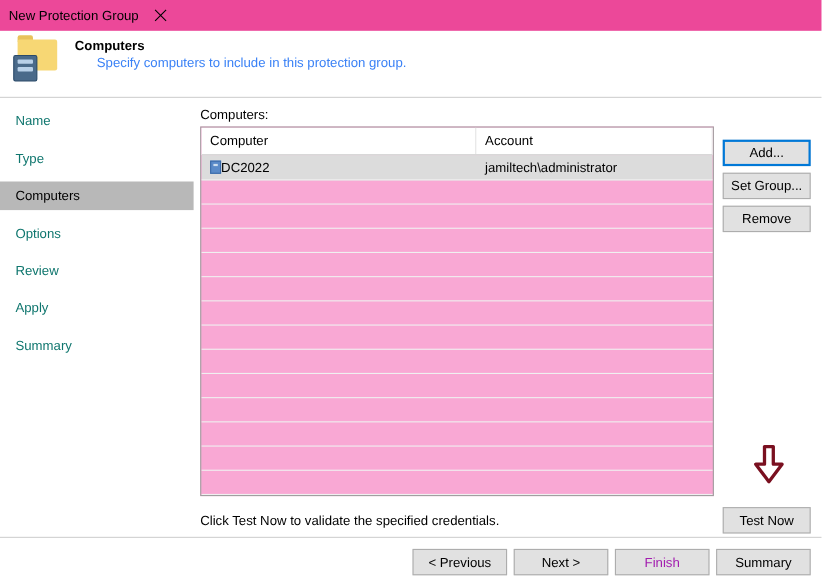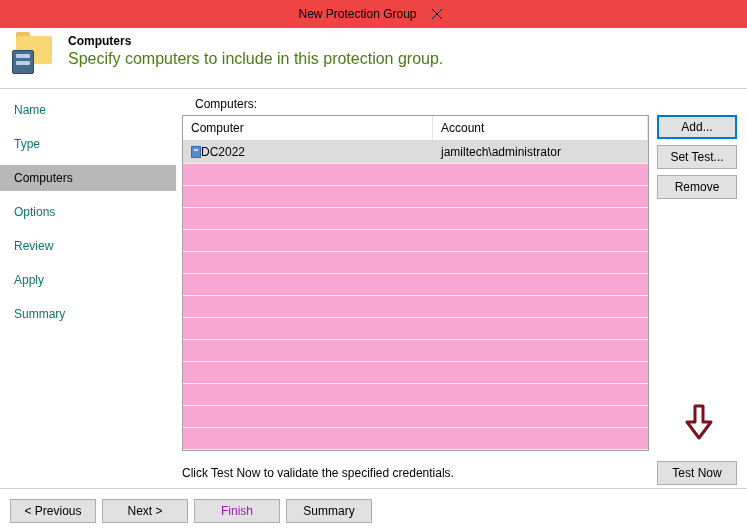--- a/index.html
+++ b/index.html
@@ -10,23 +10,23 @@
       color: #000;
       width: 747px;
       height: 532px;
       overflow: hidden;
       position: relative;
     }
     .titlebar {
       height: 28px;
       display: flex;
       align-items: center;
-      justify-content: center;
+      justify-content: flex-start;
       padding: 0 0 0 8px;
-      background: #ef4444;
+      background: #ec4899;
     }
     .titlebar-title { font-size: 12px; color: #000; }
     .close-btn {
       width: 40px;
       height: 28px;
       display: flex;
       align-items: center;
       justify-content: center;
       font-size: 14px;
       cursor: pointer;
@@ -69,21 +69,21 @@
       content: "";
       position: absolute;
       left: 3px; right: 3px;
       height: 4px;
       background: #b8d0e8;
       border-radius: 1px;
     }
     .server-front::before { top: 3px; }
     .server-front::after { top: 10px; }
     .header-text h2 { font-size: 12px; font-weight: bold; margin-bottom: 2px; }
-    .header-text p { font-size: 16px; color: #4d7c0f; }
+    .header-text p { font-size: 12px; color: #3b82f6; margin-left: 20px; }
     .divider { height: 1px; background: #d0d0d0; margin: 0; }
     .body-area {
       display: flex;
       height: calc(100% - 28px - 60px - 1px - 44px);
     }
     .sidebar {
       width: 176px;
       padding: 8px 0;
       flex-shrink: 0;
     }
@@ -98,21 +98,21 @@
       background: #b8b8b8;
       color: #000;
     }
     .content {
       flex: 1;
       padding: 8px 10px 8px 6px;
       display: flex;
       flex-direction: column;
       position: relative;
     }
-    .content-label { font-size: 12px; margin-bottom: 4px; margin-left: 13px; }
+    .content-label { font-size: 12px; margin-bottom: 4px; }
     .table-row-area {
       display: flex;
       gap: 8px;
       flex: 1;
     }
     .table-wrap {
       flex: 1;
       border: 1px solid #a0a0a0;
       background: #f9a8d4;
       overflow: hidden;
@@ -161,20 +161,21 @@
       position: absolute;
       left: 2px; top: 2px; right: 2px;
       height: 2px;
       background: #cde;
     }
     .side-buttons {
       width: 80px;
       display: flex;
       flex-direction: column;
       gap: 6px;
+      margin-top: 12px;
     }
     .win-btn {
       background: #e1e1e1;
       border: 1px solid #adadad;
       padding: 4px 6px;
       font-size: 12px;
       text-align: center;
       cursor: pointer;
       font-family: inherit;
     }
@@ -192,20 +193,21 @@
       position: absolute;
       right: 34px;
       bottom: 48px;
       pointer-events: none;
     }
     .footer {
       height: 44px;
       border-top: 1px solid #d0d0d0;
       display: flex;
       align-items: center;
+      justify-content: flex-end;
       gap: 6px;
       padding: 0 10px;
       background: #fff;
     }
     .footer .win-btn { width: 86px; }
   </style>
 </head>
 <body>
 
 <div class="titlebar">
@@ -309,21 +311,21 @@
             </div>
           <div class="grid-row">
               <div class="cell col-computer empty-row"></div>
               <div class="cell col-account"></div>
             </div>
         </div>
       </div>
 
       <div class="side-buttons">
         <button class="win-btn primary">Add...</button>
-        <button class="win-btn">Set Test...</button>
+        <button class="win-btn">Set Group...</button>
         <button class="win-btn">Remove</button>
       </div>
     </div>
 
     <svg class="arrow-annotation" width="28" height="36" viewBox="0 0 28 36">
       <path d="M10 2 L18 2 L18 18 L26 18 L14 34 L2 18 L10 18 Z" fill="none" stroke="#7a1020" stroke-width="3" stroke-linejoin="round"></path>
     </svg>
 
     <div class="hint-row">
       <span class="hint-text">Click Test Now to validate the specified credentials.</span>

